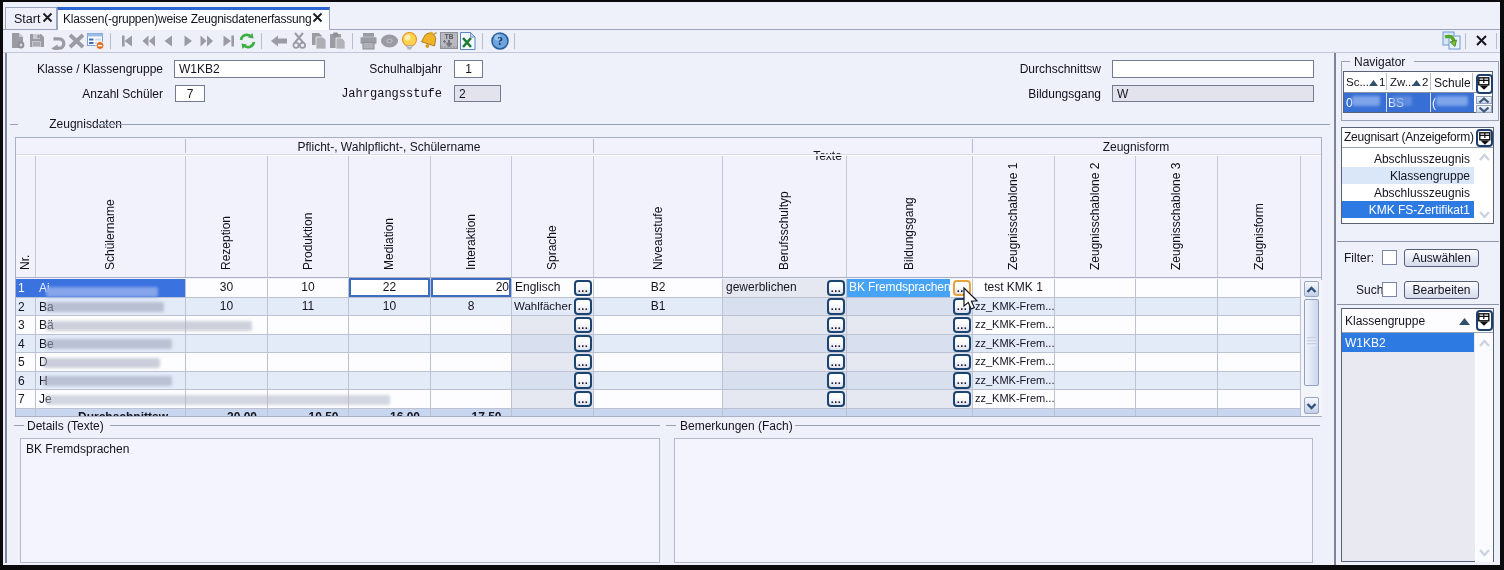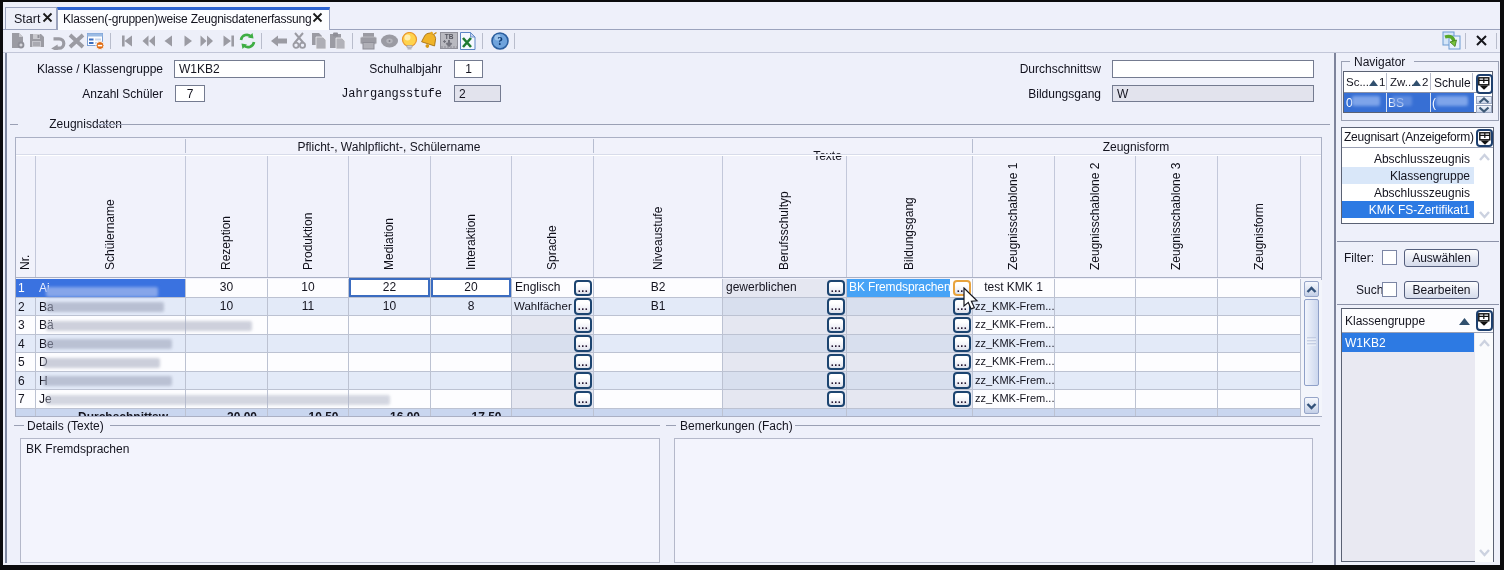--- a/index.html
+++ b/index.html
@@ -288,21 +288,21 @@
 <div class="blur" style="left:43px;top:376.0px;width:129px;height:10px;background:#9fa6bc;opacity:0.6;"></div>
 <div class="a" style="left:39px;top:392.0px;width:24px;height:14px;">Je</div>
 <div class="blur" style="left:46px;top:394.5px;width:344px;height:10px;background:#b2b7c8;opacity:0.55;"></div>
 <div class="cell" style="left:186px;top:279.0px;width:81px;height:17.5px;text-align:center;line-height:17.5px;">30</div>
 <div class="cell" style="left:268px;top:279.0px;width:80px;height:17.5px;text-align:center;line-height:17.5px;">10</div>
 <div class="cell" style="left:186px;top:297.5px;width:81px;height:17.5px;text-align:center;line-height:17.5px;">10</div>
 <div class="cell" style="left:268px;top:297.5px;width:80px;height:17.5px;text-align:center;line-height:17.5px;">11</div>
 <div class="cell" style="left:349px;top:297.5px;width:81px;height:17.5px;text-align:center;line-height:17.5px;">10</div>
 <div class="cell" style="left:431px;top:297.5px;width:80px;height:17.5px;text-align:center;line-height:17.5px;">8</div>
 <div class="cell" style="left:349px;top:278.0px;width:81px;height:18.5px;background:#fff;border:2px solid #3b6cc0;text-align:center;line-height:14px;">22</div>
-<div class="cell" style="left:431px;top:278.0px;width:80px;height:18.5px;background:#fff;border:2px solid #3b6cc0;text-align:center;line-height:14px;">20</div>
+<div class="cell" style="left:431px;top:278.0px;width:80px;height:18.5px;background:#fff;border:2px solid #3b6cc0;text-align:right;line-height:14px;">20</div>
 <div class="cell" style="left:512px;top:279.0px;width:81px;height:17.5px;background:#fdfdff;text-align:left;line-height:17.5px;padding-left:3px;">Englisch</div>
 <div class="cell" style="left:512px;top:297.5px;width:81px;height:17.5px;background:#e3eaf8;text-align:left;line-height:17.5px;padding-left:2px;font-size:11.5px;">Wahlfächer</div>
 <div class="cell" style="left:594px;top:279.0px;width:128px;height:17.5px;text-align:center;line-height:17.5px;">B2</div>
 <div class="cell" style="left:594px;top:297.5px;width:128px;height:17.5px;text-align:center;line-height:17.5px;">B1</div>
 <div class="cell" style="left:723px;top:279.0px;width:123px;height:17.5px;background:#e5e7f1;text-align:left;line-height:17.5px;padding-left:3px;">gewerblichen</div>
 <div class="cell" style="left:847px;top:279.0px;width:103px;height:17.5px;background:#47a3f6;color:#fff;padding-left:2px;line-height:17px;letter-spacing:-0.12px;">BK Fremdsprachen</div>
 <div class="cell" style="left:973px;top:279.0px;width:81px;height:17.5px;text-align:center;line-height:17.5px;">test KMK 1</div>
 <div class="cell" style="left:973px;top:297.5px;width:81px;height:17.5px;background:#e3eaf8;text-align:left;line-height:17.5px;padding-left:2px;font-size:11px;">zz_KMK-Frem...</div>
 <div class="cell" style="left:973px;top:316.0px;width:81px;height:17.5px;background:#fdfdff;text-align:left;line-height:17.5px;padding-left:2px;font-size:11px;">zz_KMK-Frem...</div>
 <div class="cell" style="left:973px;top:334.5px;width:81px;height:17.5px;background:#e3eaf8;text-align:left;line-height:17.5px;padding-left:2px;font-size:11px;">zz_KMK-Frem...</div>

